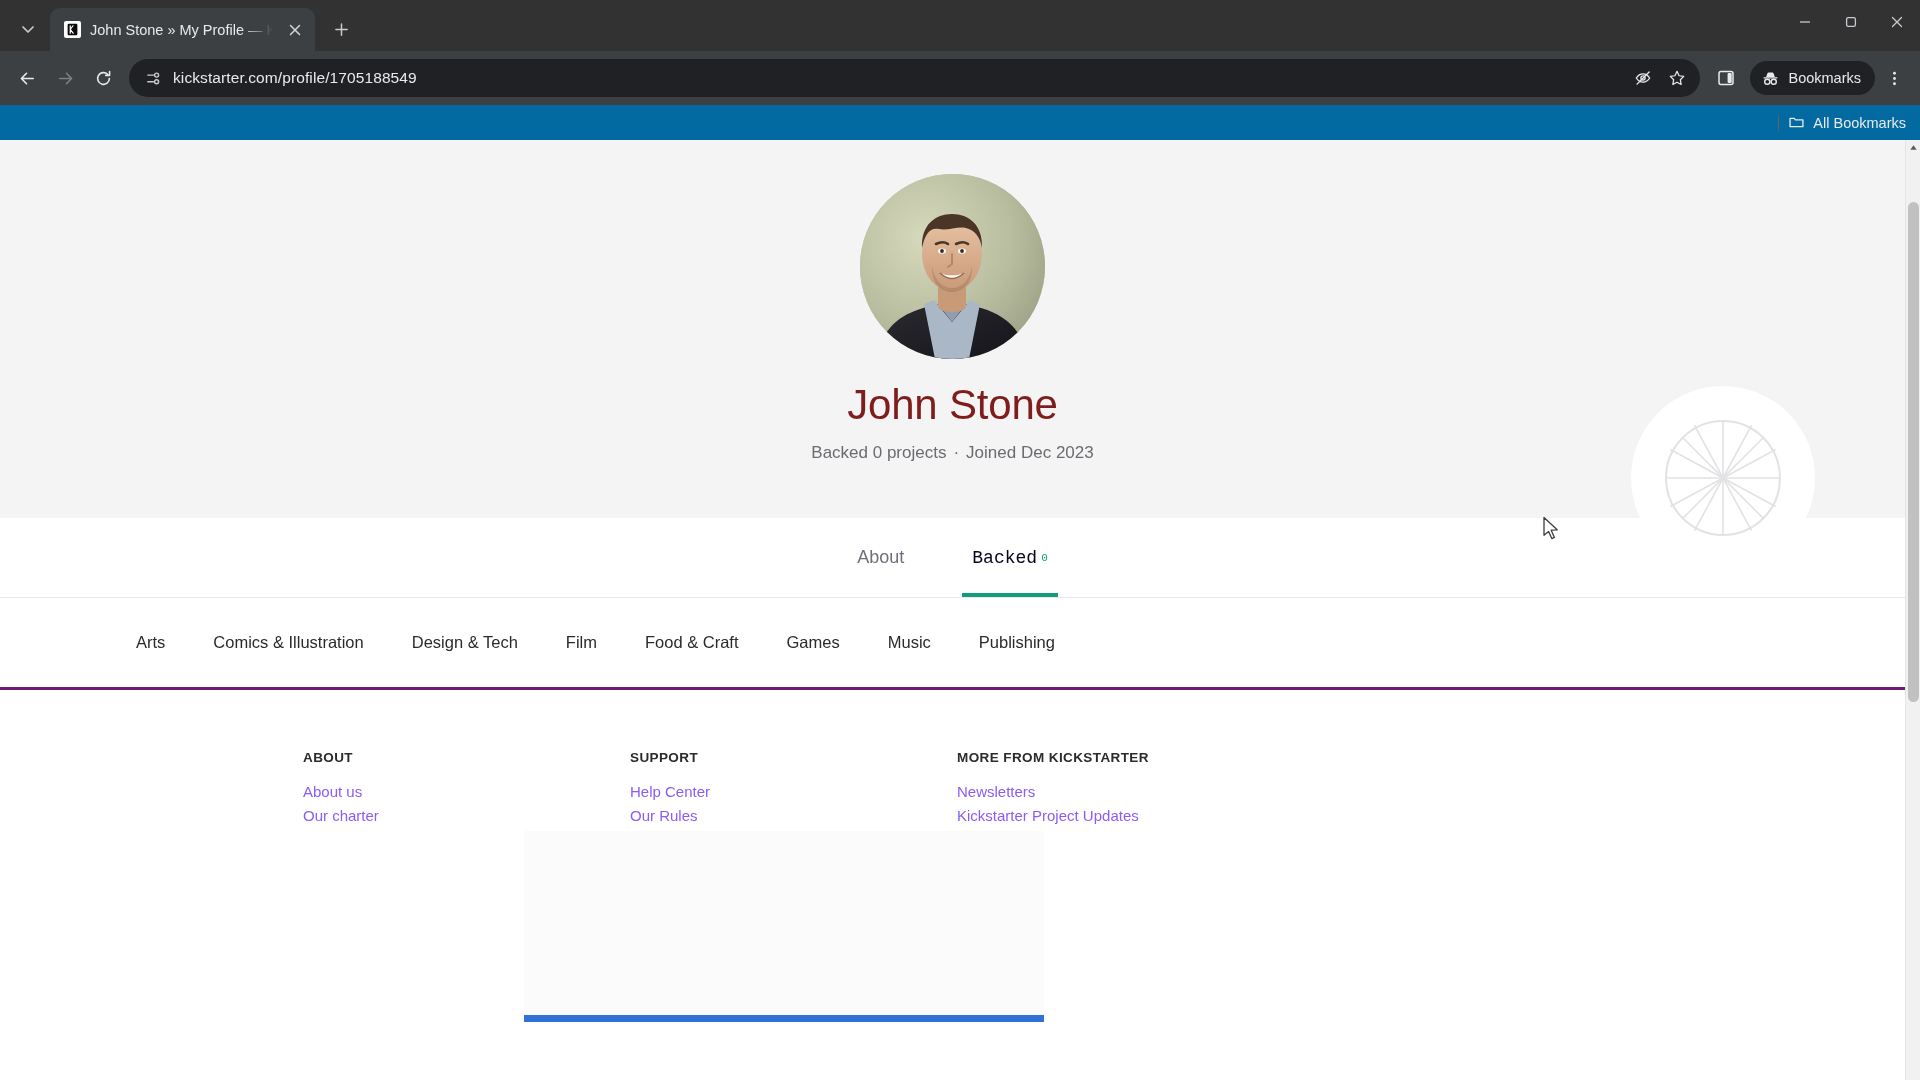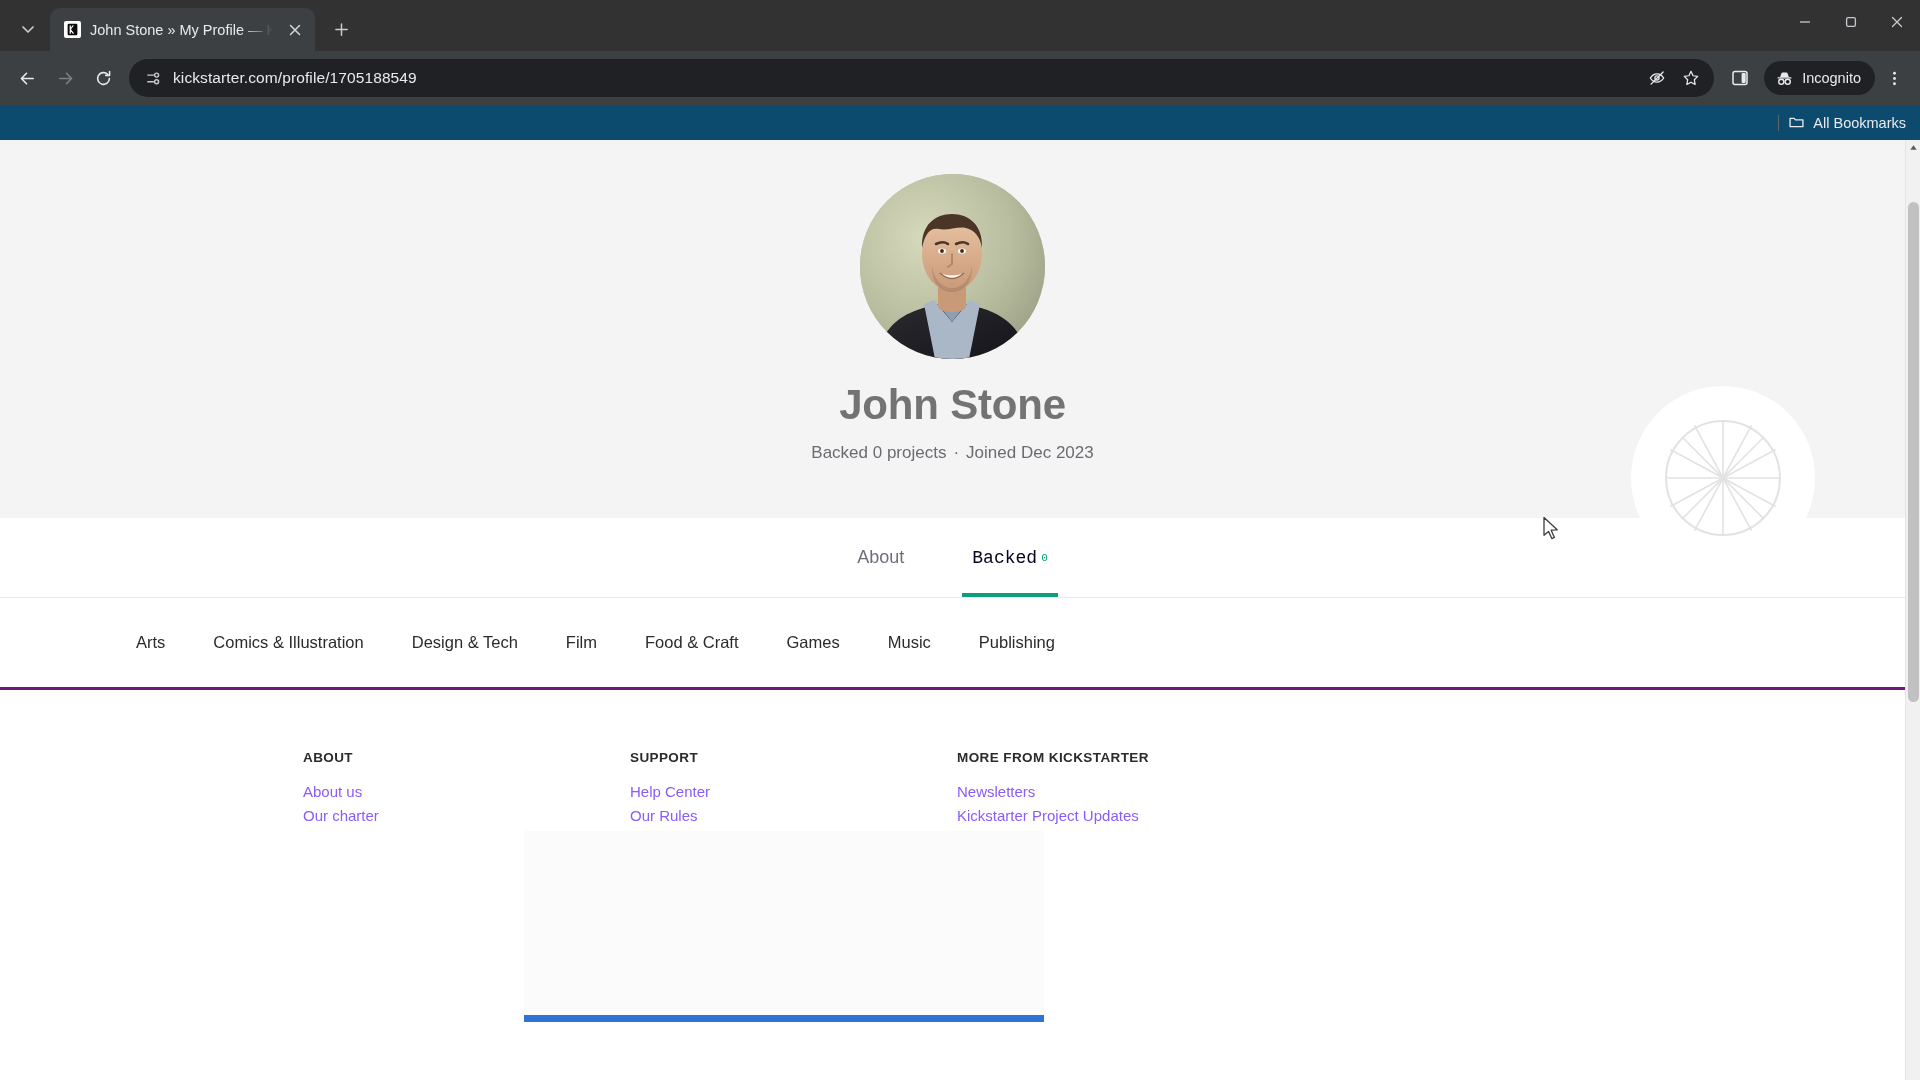--- a/index.html
+++ b/index.html
@@ -91,21 +91,21 @@
   .incognito-pill {
     height: 34px; background: #202124; border-radius: 17px;
     display: flex; align-items: center; gap: 8px; padding: 0 14px 0 11px; margin-left: 4px;
   }
   .incognito-pill svg { width: 19px; height: 19px; }
   .incognito-pill span { color: #e8eaed; font-size: 14.5px; }
   .menu-btn { width: 34px; height: 36px; display:flex; align-items:center; justify-content:center; }
   .menu-btn svg { width: 17px; height: 17px; }
 
   .bookmarkbar {
-    height: 35px; background: #0c4a6e;
+    height: 35px; background: #0369a1;
     display: flex; align-items: center; justify-content: flex-end;
     padding-right: 14px; gap: 9px;
   }
   .bm-sep { width: 1px; height: 16px; background: #5f6368; }
   .bm-all { display: flex; align-items: center; gap: 8px; }
   .bm-all svg { width: 17px; height: 17px; }
   .bm-all span { color: #e8eaed; font-size: 14.5px; }
 
   
   .viewport {
@@ -133,21 +133,21 @@
   .clipped-nav span { font-size: 15px; color: #3a3a3a; transform: translateY(-10px); }
 
   .avatar {
     width: 185px; height: 185px; border-radius: 50%; margin-top: 34px;
     overflow: hidden; position: relative; background: #b9bca4; flex: none;
   }
   .avatar svg { width: 100%; height: 100%; display: block; }
 
   .profile-name {
     margin-top: 22px;
-    font-size: 42px; font-weight: bold; color: #737373; letter-spacing: -0.2px;
+    font-size: 42px; font-weight: normal; color: #7f1d1d; letter-spacing: -0.2px;
   }
   .profile-meta {
     margin-top: 14px; font-size: 17px; color: #6b6b72;
   }
   .profile-meta .dot { margin: 0 7px; }
 
   
   .wheel-wrap {
     position: absolute; right: 116px; top: 272px; width: 132px; height: 132px;
     pointer-events: none;
@@ -330,21 +330,21 @@
           <rect x="10.6" y="3.9" width="4.1" height="10.2" rx="1" fill="#e8eaed"></rect>
         </svg>
       </div>
       <div class="incognito-pill">
         <svg viewBox="0 0 20 20">
           <path d="M5.4 8.4l1.3-3.7a1.5 1.5 0 0 1 1.5-1h3.6a1.5 1.5 0 0 1 1.5 1l1.3 3.7z" fill="#e8eaed"></path>
           <rect x="2.6" y="8.6" width="14.8" height="1.5" rx=".7" fill="#e8eaed"></rect>
           <circle cx="6.6" cy="13.4" r="2.7" fill="none" stroke="#e8eaed" stroke-width="1.5"></circle>
           <circle cx="13.4" cy="13.4" r="2.7" fill="none" stroke="#e8eaed" stroke-width="1.5"></circle>
         </svg>
-        <span>Incognito</span>
+        <span>Bookmarks</span>
       </div>
       <div class="menu-btn">
         <svg viewBox="0 0 18 18">
           <circle cx="9" cy="3.4" r="1.5" fill="#e8eaed"></circle>
           <circle cx="9" cy="9" r="1.5" fill="#e8eaed"></circle>
           <circle cx="9" cy="14.6" r="1.5" fill="#e8eaed"></circle>
         </svg>
       </div>
     </div>
   </div>

